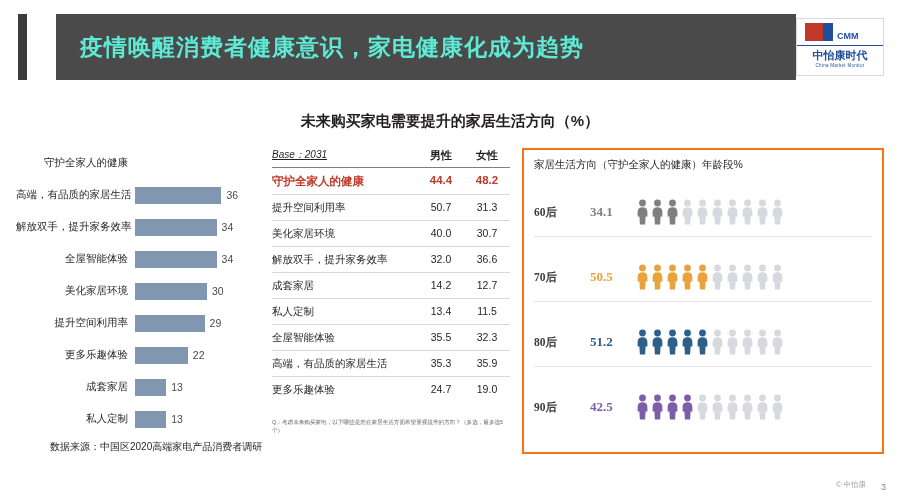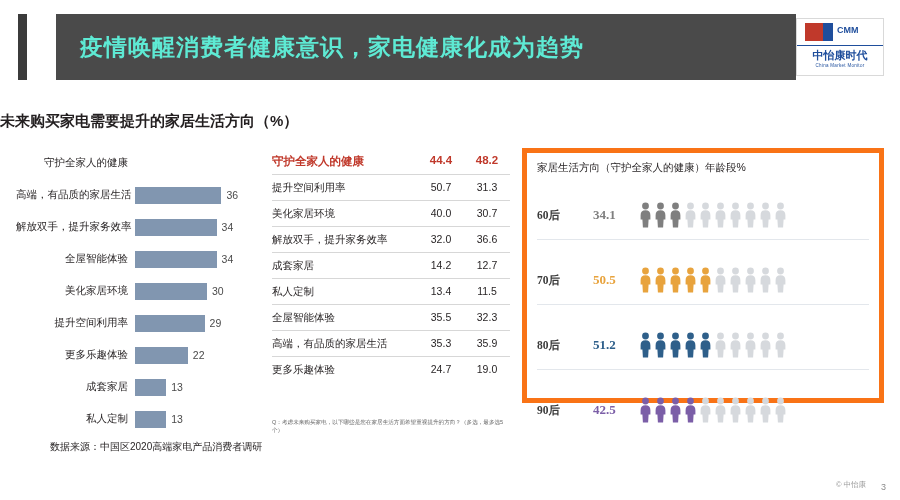--- a/index.html
+++ b/index.html
@@ -16,26 +16,26 @@
   .hdr-bar{position:absolute;left:18px;top:0;width:9px;height:66px;background:#3b3b3b;}
   .hdr-box{position:absolute;left:56px;top:0;width:740px;height:66px;background:#4a4a4a;
            display:flex;align-items:center;}
   .hdr-title{color:#5eead4;font-size:23px;font-weight:bold;letter-spacing:1px;padding-left:24px;}
 
   .logo{position:absolute;right:16px;top:4px;width:88px;height:58px;background:#fff;
         border:1px solid #d9d9d9;box-sizing:border-box;}
   .logo-top{position:relative;height:26px;border-bottom:1px solid #1f4e9c;}
   .logo-sq{position:absolute;left:8px;top:4px;width:18px;height:18px;background:#c0392b;}
   .logo-sq2{position:absolute;left:26px;top:4px;width:10px;height:18px;background:#1f4e9c;}
-  .logo-cmm{position:absolute;left:40px;top:6px;font-size:9px;color:#1f4e9c;font-weight:bold;}
+  .logo-cmm{position:absolute;left:40px;top:12px;font-size:9px;color:#1f4e9c;font-weight:bold;}
   .logo-cn{text-align:center;font-size:11px;color:#1f4e9c;font-weight:bold;margin-top:2px;}
   .logo-en{text-align:center;font-size:4.5px;color:#1f4e9c;letter-spacing:.3px;}
 
   
-  .chart-title{position:absolute;left:0;top:112px;width:900px;text-align:left;
+  .chart-title{position:absolute;left:0;top:112px;width:900px;text-align:center;
                font-size:15px;font-weight:bold;color:#231f20;}
 
   
   .barchart{position:absolute;left:16px;top:150px;width:255px;}
   .bar-row{display:flex;align-items:center;height:26px;margin-bottom:6px;}
   .bar-lab{width:112px;text-align:right;font-size:10.5px;padding-right:7px;color:#231f20;white-space:nowrap;}
   .bar-wrap{display:flex;align-items:center;}
   .bar{height:17px;background:#8196b0;}
   .bar-val{font-size:10.5px;color:#4a4a4a;padding-left:5px;}
   .bar-val.first{font-size:12px;color:#c0392b;font-weight:bold;}
@@ -49,22 +49,22 @@
   .th-m,.th-f{width:46px;text-align:center;font-size:11px;font-weight:bold;}
   .tr{display:flex;padding:6px 0 5px 0;border-bottom:1px solid #d7d7d7;}
   .tr:last-child{border-bottom:none;}
   .td-lab{flex:1;font-size:10.5px;}
   .td-m,.td-f{width:46px;text-align:center;font-size:10.5px;}
   .tr.hl .td-lab{color:#c0392b;font-weight:bold;font-size:11.5px;}
   .tr.hl .td-m,.tr.hl .td-f{color:#c0392b;font-weight:bold;font-size:11.5px;}
   .note{position:absolute;left:272px;top:418px;width:240px;font-size:5.6px;color:#666;line-height:1.5;}
 
   
-  .rpanel{position:absolute;left:522px;top:148px;width:362px;height:255px;
-          border:5px solid #f97316;box-sizing:border-box;background:#fff;}
+  .rpanel{position:absolute;left:522px;top:148px;width:362px;height:306px;
+          border:2px solid #f97316;box-sizing:border-box;background:#fff;}
   .rtitle{font-size:10.5px;color:#231f20;padding:8px 0 0 10px;}
   .rrow{display:flex;align-items:center;height:48px;border-bottom:1px solid #e3e7ec;margin:16px 10px;font-family:Liberation Serif, serif;}
   .rrow:last-child{border-bottom:none;}
   .rrow-lab{width:56px;font-size:11.5px;font-weight:bold;color:#3b3b3b;}
   .rrow-val{width:46px;font-size:13px;font-weight:bold;}
   .people{display:flex;gap:2px;align-items:flex-end;}
   .p{width:13px;height:26px;}
 
   .copy{position:absolute;right:34px;bottom:10px;font-size:7.5px;color:#9a9a9a;}
   .pnum{position:absolute;right:14px;bottom:8px;font-size:9px;color:#8c8c8c;}
@@ -150,20 +150,25 @@
         <div class="bar-wrap">
           <div class="bar" style="width: 31.2px; background: rgb(129, 150, 176);"></div>
           <div class="bar-val">13</div>
         </div>
       </div>
     </div>
 
   <div class="src">数据来源：中国区2020高端家电产品消费者调研</div>
 
   <div class="tbl">
+    <div class="tbl-head">
+      <div class="th-base">Base：2031</div>
+      <div class="th-m">男性</div>
+      <div class="th-f">女性</div>
+    </div>
     <div id="tbl-body">
         <div class="tr hl">
           <div class="td-lab">守护全家人的健康</div>
           <div class="td-m">44.4</div>
           <div class="td-f">48.2</div>
         </div>
         <div class="tr">
           <div class="td-lab">提升空间利用率</div>
           <div class="td-m">50.7</div>
           <div class="td-f">31.3</div>

